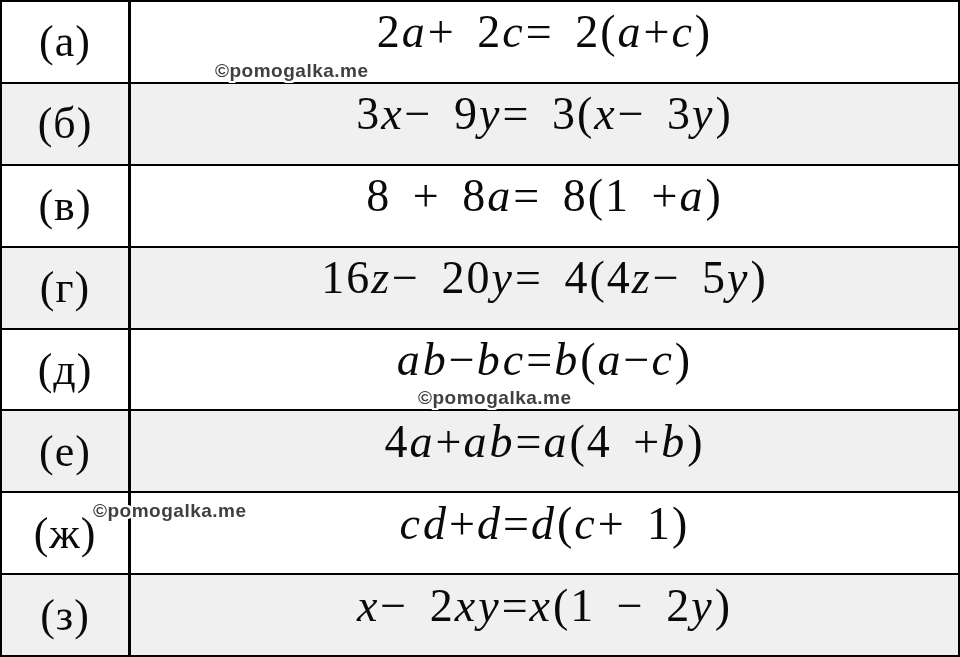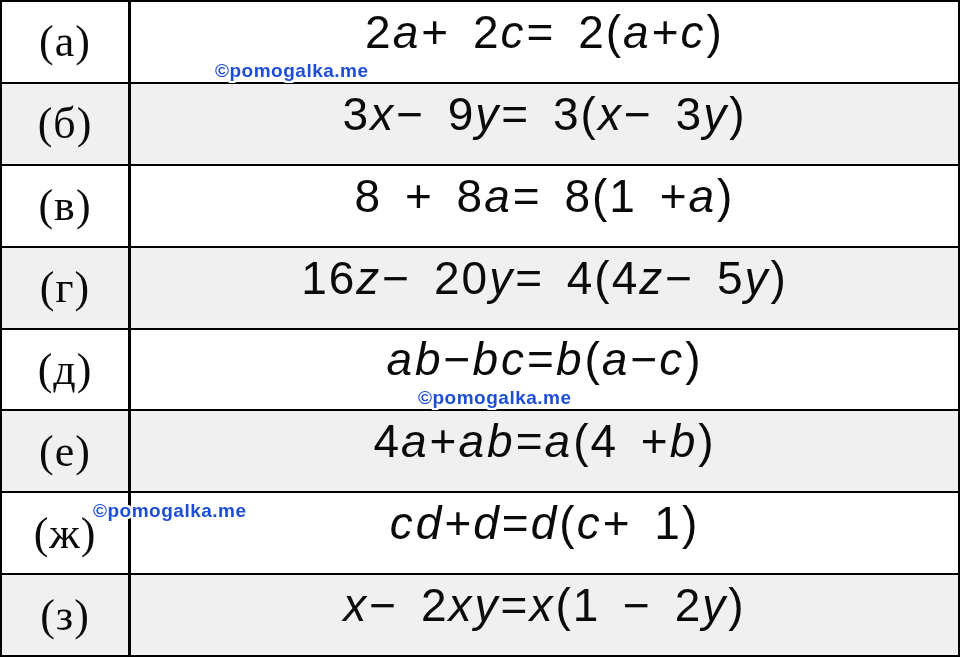--- a/index.html
+++ b/index.html
@@ -44,39 +44,39 @@
   .cell.label {
     width: 129px;
     flex: 0 0 129px;
     border-right: 3px solid var(--border);
     font-family: "Liberation Serif", serif;
     font-size: 44px;
     letter-spacing: 1px;
   }
   .cell.eq {
     flex: 1 1 auto;
-    font-family: Liberation Sans, sans-serif;
+    font-family: Liberation Serif, serif;
     font-size: 46px;
     letter-spacing: 2px;
     word-spacing: 8px;
     white-space: nowrap;
     padding-bottom: 20px;
   }
   .cell.eq i {
     font-style: italic;
     padding-right: 1px;
   }
   .wm {
     position: absolute;
     z-index: 5;
     font-family: "Liberation Sans", sans-serif;
     font-weight: bold;
     font-size: 19px;
     letter-spacing: 0.5px;
-    color: #1d4ed8;
+    color: #404040;
     text-shadow:
       -2px -2px 0 #ffffff, 2px -2px 0 #ffffff,
       -2px  2px 0 #ffffff, 2px  2px 0 #ffffff,
       -2px  0   0 #ffffff, 2px  0   0 #ffffff,
        0   -2px 0 #ffffff, 0    2px 0 #ffffff;
     white-space: nowrap;
   }
   .wm1 { left: 215px; top: 60px; }
   .wm2 { left: 418px; top: 387px; }
   .wm3 { left: 93px;  top: 500px; }

